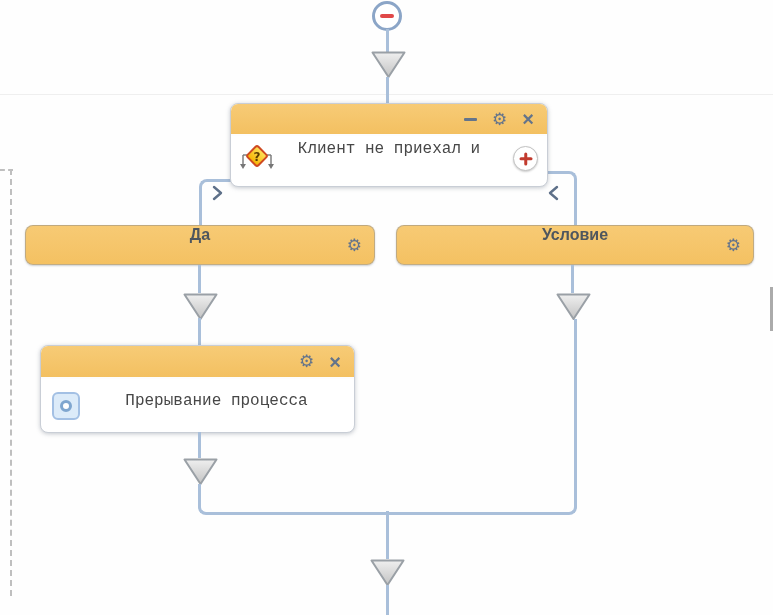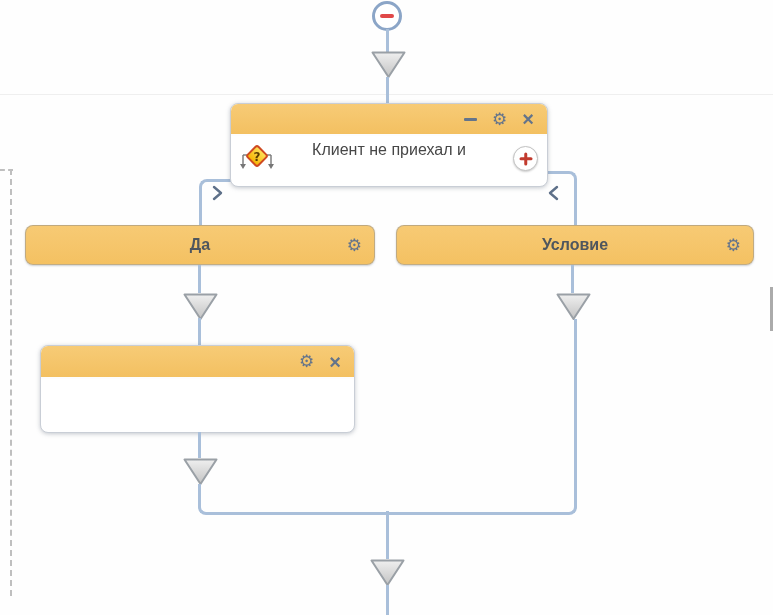--- a/index.html
+++ b/index.html
@@ -23,25 +23,25 @@
   
   .block{position:absolute;background:#fff;border:1px solid #c9ced6;border-radius:8px;
     box-shadow:0 1px 4px rgba(110,120,135,.4);box-sizing:border-box;}
   .block-header{height:32px;background:linear-gradient(#f7cb76,#f3c061);border-radius:7px 7px 0 0;
     border-bottom:2px solid #fdfdfd;display:flex;align-items:center;justify-content:flex-end;gap:15px;padding-right:13px;box-sizing:border-box;}
   .hdr-icon{color:#64748b;font-family:"DejaVu Sans",sans-serif;cursor:pointer;line-height:1;}
   .gear{font-size:17px;}
   .xmark{font-size:20px;font-weight:700;font-family:"Liberation Sans",sans-serif;}
   .minbar{width:13px;height:3px;background:#64748b;border-radius:1px;cursor:pointer;}
   .block-body{position:relative;}
-  .block-title{color:#474747;font-size:16px;text-align:center;}
+  .block-title{color:#474747;font-size:16px;text-align:center;font-family:Liberation Mono, monospace;}
   
   .bar{position:absolute;height:40px;background:linear-gradient(#f7ca74,#f4c162);border:1px solid rgba(150,150,150,.55);
     border-radius:8px;box-shadow:0 1px 2px rgba(110,120,135,.35);box-sizing:border-box;
-    display:flex;align-items:center;justify-content:center;cursor:pointer;}
+    display:flex;align-items:flex-start;justify-content:center;cursor:pointer;}
   .bar-label{color:#4f565e;font-size:16px;font-weight:700;}
   .bar .hdr-icon{position:absolute;right:12px;top:50%;transform:translateY(-50%);}
   
   .plus-btn{position:absolute;width:25px;height:25px;border-radius:50%;background:#fff;border:1px solid #c2c2c2;
     box-shadow:0 1px 2px rgba(0,0,0,.2);box-sizing:border-box;cursor:pointer;}
   .plus-btn .pv{position:absolute;left:50%;top:50%;transform:translate(-50%,-50%);width:3.5px;height:13px;background:#c23b2e;border-radius:2px;}
   .plus-btn .ph{position:absolute;left:50%;top:50%;transform:translate(-50%,-50%);width:13px;height:3.5px;background:#c23b2e;border-radius:2px;}
   
   .stop-icon{position:absolute;left:11px;top:13px;width:28px;height:28px;box-sizing:border-box;border:2px solid #a3c0e4;
     border-radius:6px;background:#dcebf9;display:flex;align-items:center;justify-content:center;}
@@ -129,20 +129,26 @@
   <svg class="abs" style="left:182px;top:292px" width="37" height="30">
     <polygon points="2.5,2.5 34.5,2.5 18.5,27" fill="url(#triGrad)" stroke="#9aa0a6" stroke-width="2" stroke-linejoin="round"></polygon>
   </svg>
   <div class="vline" style="left:198px;top:318px;height:28px"></div>
 
   <div class="block" style="left:40px;top:345px;width:315px;height:88px">
     <div class="block-header" style="height:33px">
       <span class="hdr-icon gear">⚙</span>
       <span class="hdr-icon xmark">×</span>
     </div>
+    <div class="block-body" style="height:51px">
+      <div class="stop-icon">
+        <div class="donut"></div>
+      </div>
+      <div class="block-title abs" style="left:48px;right:10px;top:13px">Прерывание процесса</div>
+    </div>
   </div>
 
   <div class="vline" style="left:198px;top:432px;height:26px"></div>
   <svg class="abs" style="left:182px;top:457px" width="37" height="30">
     <polygon points="2.5,2.5 34.5,2.5 18.5,27" fill="url(#triGrad)" stroke="#9aa0a6" stroke-width="2" stroke-linejoin="round"></polygon>
   </svg>
   <div class="corner-bl" style="left:198px;top:484px;width:191px;height:28px"></div>
 
   <div class="vline" style="left:571px;top:265px;height:28px"></div>
   <svg class="abs" style="left:555px;top:292px" width="37" height="30">

